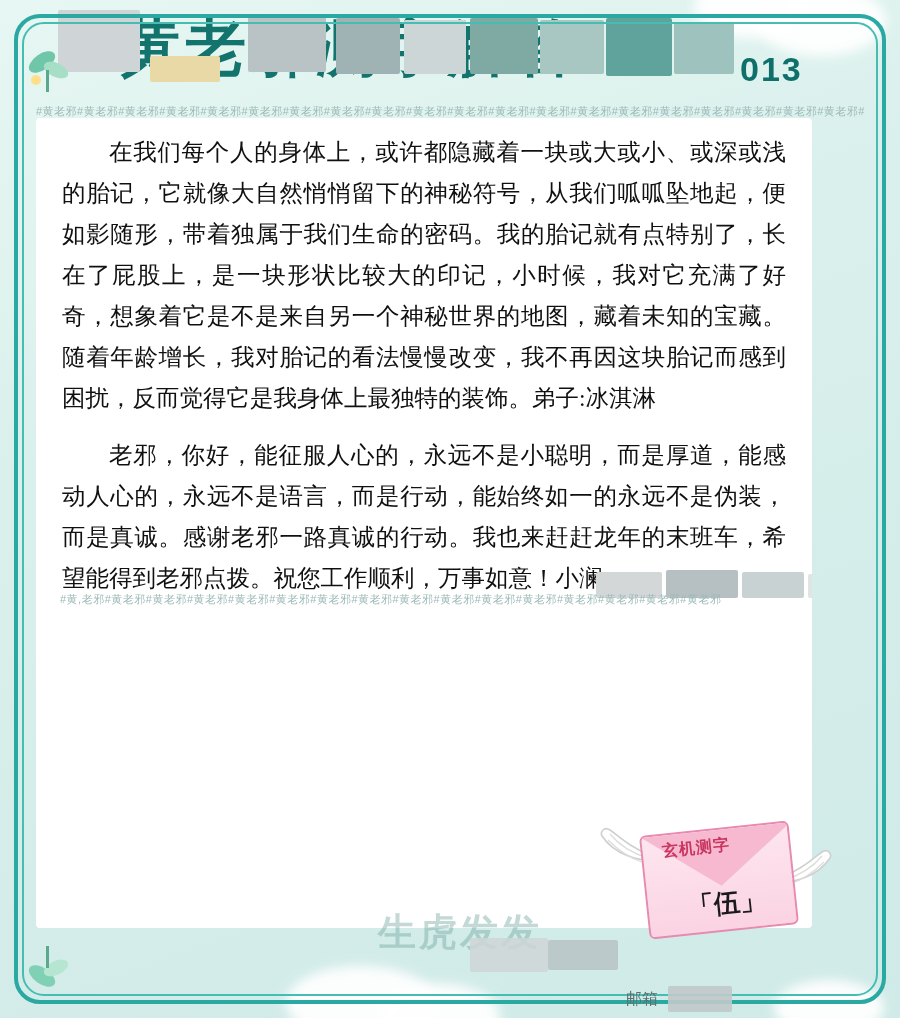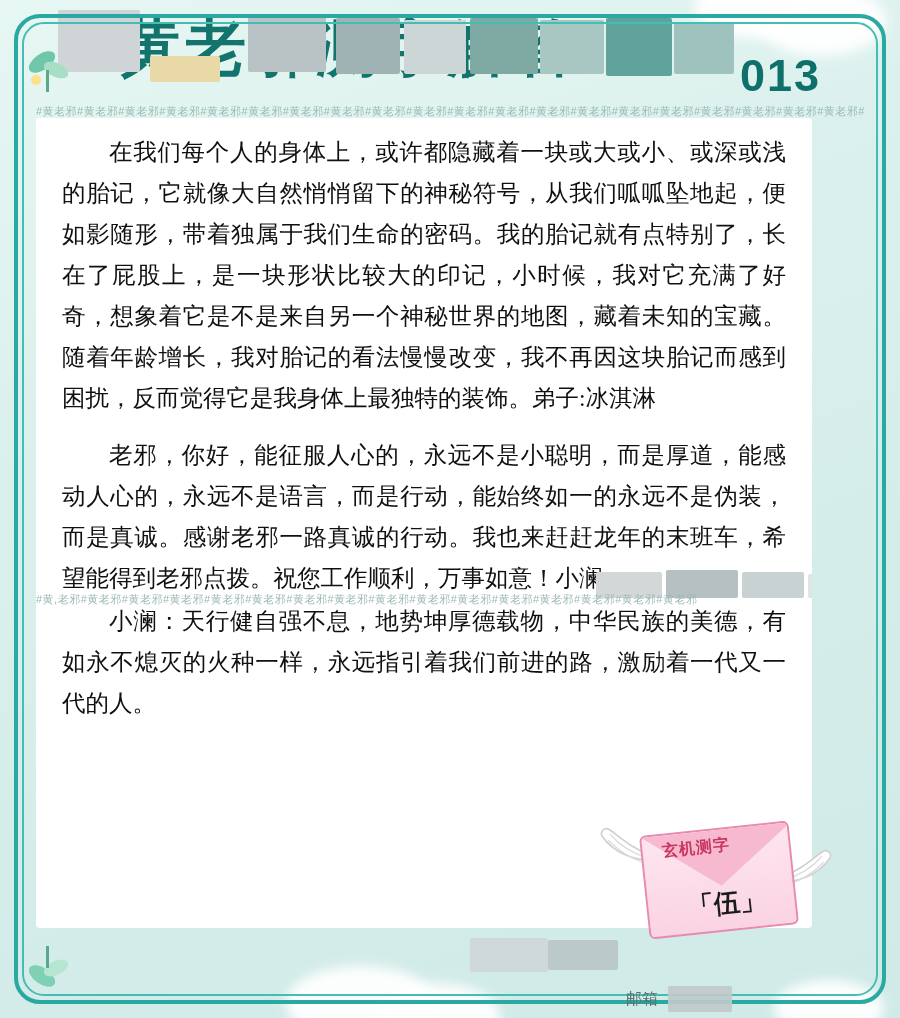--- a/index.html
+++ b/index.html
@@ -54,21 +54,21 @@
     font-size: 62px;
     font-weight: 700;
     letter-spacing: 4px;
     color: #13736d;
     white-space: nowrap;
     font-family: "Liberation Sans", sans-serif;
   }
   .header-num {
     position: absolute;
     left: 740px; top: 50px;
-    font-size: 45px;
+    font-size: 34px;
     font-weight: 700;
     color: #0f6f6b;
     letter-spacing: 2px;
   }
   
   .mosaic {
     position: absolute;
     border-radius: 2px;
   }
   .m1 { left: 58px;  top: 10px;  width: 82px;  height: 62px; background:#cfd4d6; }
@@ -85,21 +85,21 @@
   .watermark-strip {
     position: absolute;
     left: 36px; right: 36px;
     font-size: 11px;
     color: #9ab9b6;
     white-space: nowrap;
     overflow: hidden;
     letter-spacing: 0.5px;
   }
   #wm-top { top: 104px; }
-  #wm-mid { top: 592px; }
+  #wm-mid { top: 592px; margin-left: 24px; }
 
   
   #content {
     position: absolute;
     left: 36px; top: 118px;
     width: 776px;
     height: 810px;
     background: #ffffff;
     border-radius: 4px;
     padding: 14px 26px 10px 26px;
@@ -283,25 +283,25 @@
     <p class="para">在我们每个人的身体上，或许都隐藏着一块或大或小、或深或浅的胎记，它就像大自然悄悄留下的神秘符号，从我们呱呱坠地起，便如影随形，带着独属于我们生命的密码。我的胎记就有点特别了，长在了屁股上，是一块形状比较大的印记，小时候，我对它充满了好奇，想象着它是不是来自另一个神秘世界的地图，藏着未知的宝藏。随着年龄增长，我对胎记的看法慢慢改变，我不再因这块胎记而感到困扰，反而觉得它是我身体上最独特的装饰。弟子:冰淇淋</p>
     <div class="divider-gap"></div>
     <div id="mid-band">
       <div class="mb-mosaic mb1"></div>
       <div class="mb-mosaic mb2"></div>
       <div class="mb-mosaic mb3"></div>
       <div class="mb-mosaic mb4"></div>
       <div class="mb-num">1</div>
     </div>
     <p class="para">老邪，你好，能征服人心的，永远不是小聪明，而是厚道，能感动人心的，永远不是语言，而是行动，能始终如一的永远不是伪装，而是真诚。感谢老邪一路真诚的行动。我也来赶赶龙年的末班车，希望能得到老邪点拨。祝您工作顺利，万事如意！小澜</p>
-    <p class="para">小澜：天行健自强不息，地势坤厚德载物，中华民族的美德，有如永不熄灭的火种一样，永远指引着我们前进的路，激励着一代又一代的人。</p>
   </div>
 
   <div class="watermark-strip" id="wm-mid">#黄,老邪#黄老邪#黄老邪#黄老邪#黄老邪#黄老邪#黄老邪#黄老邪#黄老邪#黄老邪#黄老邪#黄老邪#黄老邪#黄老邪#黄老邪#黄老邪</div>
 
+  <div id="ghost-text">生虎发发</div>
   <div class="gm gm1"></div>
   <div class="gm gm2"></div>
   <div class="gm gm3"></div>
   <div id="mail-label">邮箱</div>
 
 
   <div id="envelope">
     <div class="wing left">
       <svg viewBox="0 0 62 54" width="62" height="54">
         <path d="M60 46 C40 48 16 40 4 22 C2 18 6 12 12 16 C18 20 24 26 34 32 C44 38 54 42 60 46 Z" fill="#ffffff" stroke="#cfcfcf" stroke-width="1.6"></path>

